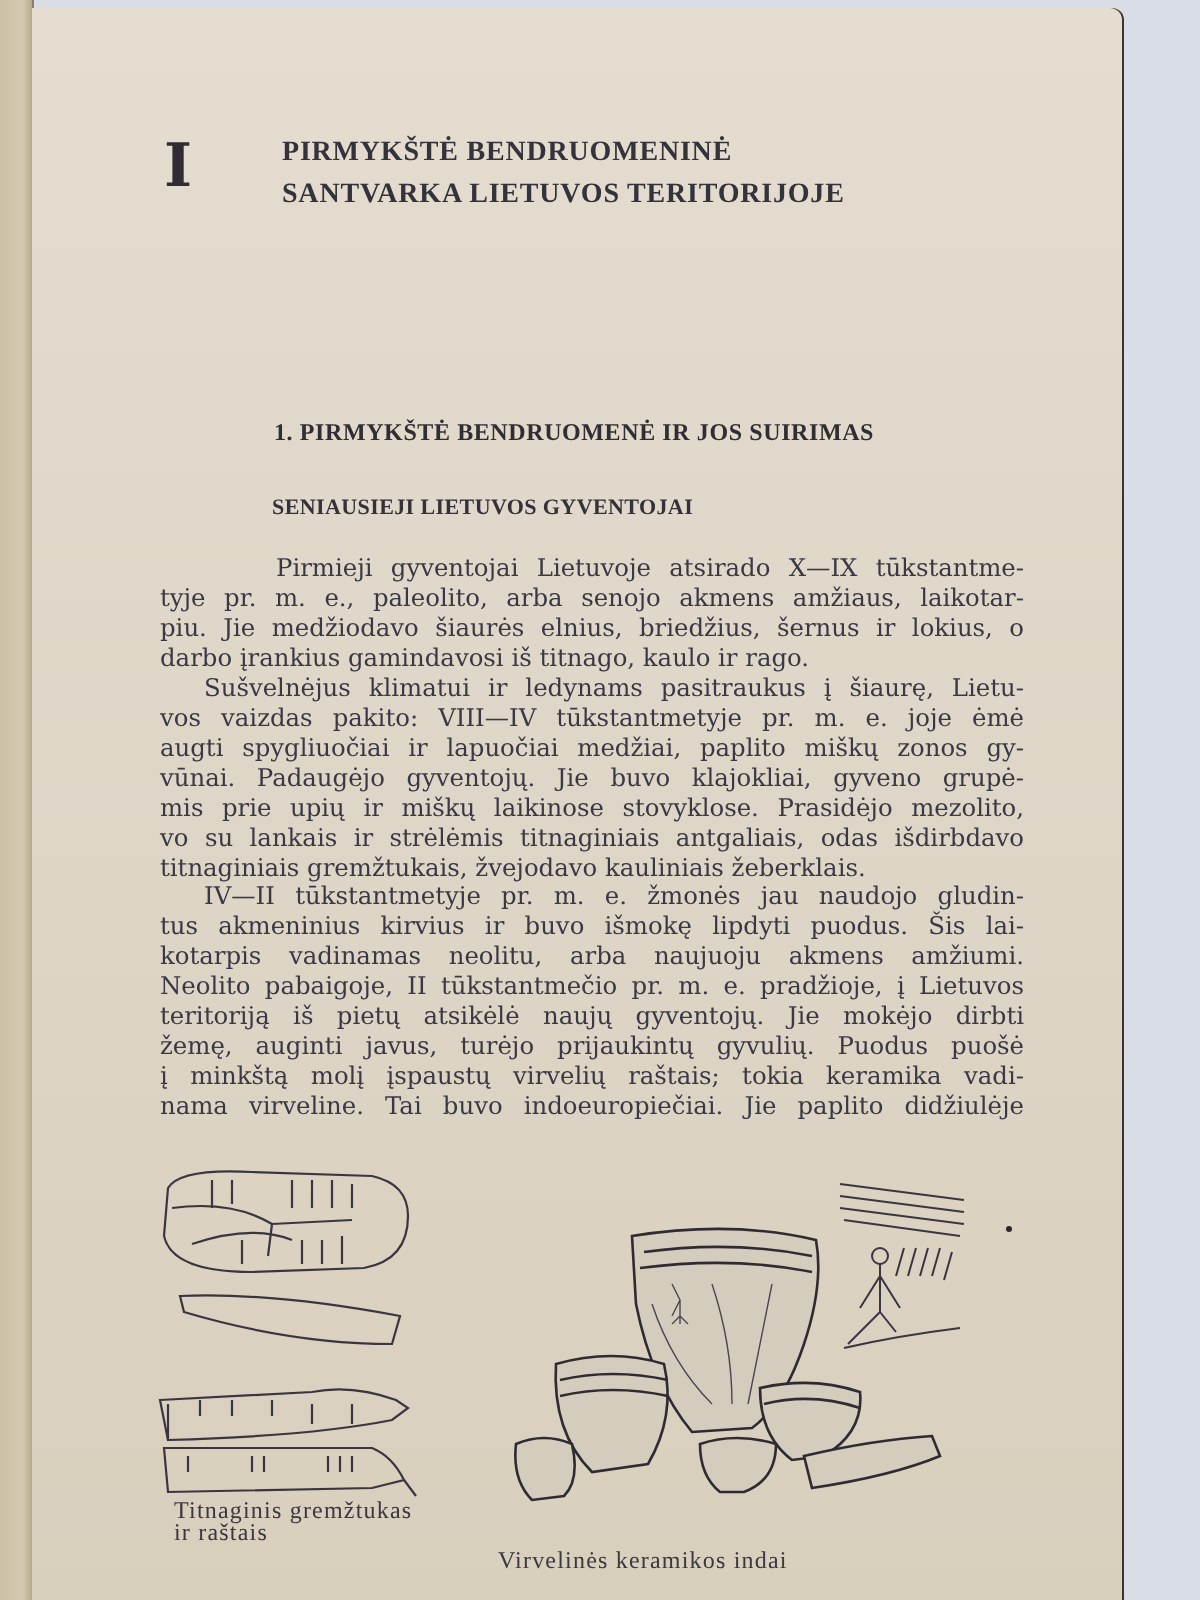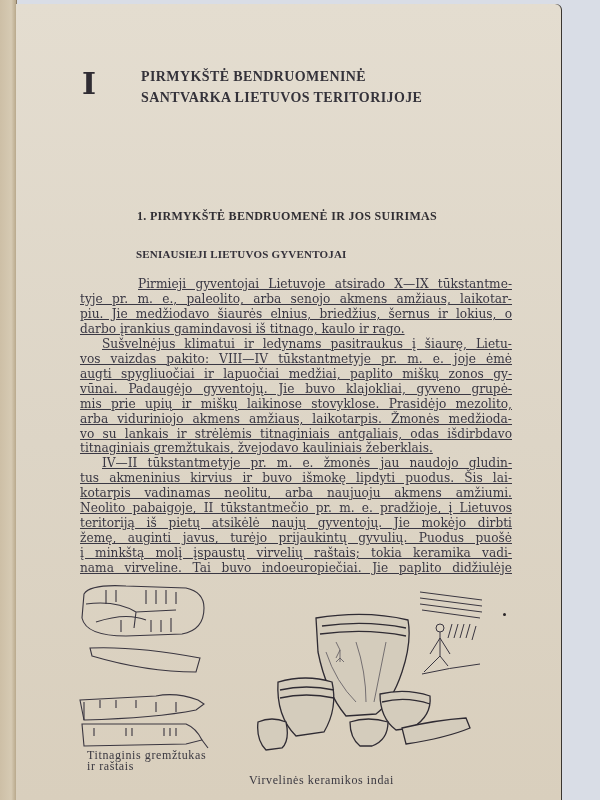--- a/index.html
+++ b/index.html
@@ -38,21 +38,21 @@
   .subsection-title {
     position:absolute; left:120px; top:244px;
     font-family:"Liberation Serif", serif; font-weight:bold;
     font-size:11px; color:#34313a; letter-spacing:0.2px;
   }
   .body-text {
     position:absolute; left:64px; top:273px; width:432px;
     font-family:"DejaVu Serif", serif; font-size:12.2px; line-height:14.95px;
     color:#3a3844; text-align:justify;
   }
-  .body-text p { margin:0; text-indent:58px;text-decoration:underline; }
+  .body-text p { margin:0; text-indent:58px; }
   .body-text p.short-indent { text-indent:22px; }
   .line { display:block; text-align-last:justify; white-space:nowrap; }
   .line.last { text-align-last:left; }
   .fig { position:absolute; }
   .caption {
     position:absolute; font-family:"Liberation Serif", serif;
     font-size:12px; line-height:11px; color:#3a3840; letter-spacing:0.6px;
   }
 </style>
 </head>
@@ -77,21 +77,20 @@
       <span class="line" style="text-indent:0">tyje pr. m. e., paleolito, arba senojo akmens amžiaus, laikotar-</span>
       <span class="line" style="text-indent:0">piu. Jie medžiodavo šiaurės elnius, briedžius, šernus ir lokius, o</span>
       <span class="line last" style="text-indent:0">darbo įrankius gamindavosi iš titnago, kaulo ir rago.</span>
     </p>
     <p class="short-indent">
       <span class="line">Sušvelnėjus klimatui ir ledynams pasitraukus į šiaurę, Lietu-</span>
       <span class="line" style="text-indent:0">vos vaizdas pakito: VIII—IV tūkstantmetyje pr. m. e. joje ėmė</span>
       <span class="line" style="text-indent:0">augti spygliuočiai ir lapuočiai medžiai, paplito miškų zonos gy-</span>
       <span class="line" style="text-indent:0">vūnai. Padaugėjo gyventojų. Jie buvo klajokliai, gyveno grupė-</span>
       <span class="line" style="text-indent:0">mis prie upių ir miškų laikinose stovyklose. Prasidėjo mezolito,</span>
-      <span class="line" style="text-indent:0">arba viduriniojo akmens amžiaus, laikotarpis. Žmonės medžioda-</span>
       <span class="line" style="text-indent:0">vo su lankais ir strėlėmis titnaginiais antgaliais, odas išdirbdavo</span>
       <span class="line last" style="text-indent:0">titnaginiais gremžtukais, žvejodavo kauliniais žeberklais.</span>
     </p>
     <p class="short-indent">
       <span class="line">IV—II tūkstantmetyje pr. m. e. žmonės jau naudojo gludin-</span>
       <span class="line" style="text-indent:0">tus akmeninius kirvius ir buvo išmokę lipdyti puodus. Šis lai-</span>
       <span class="line" style="text-indent:0">kotarpis vadinamas neolitu, arba naujuoju akmens amžiumi.</span>
       <span class="line" style="text-indent:0">Neolito pabaigoje, II tūkstantmečio pr. m. e. pradžioje, į Lietuvos</span>
       <span class="line" style="text-indent:0">teritoriją iš pietų atsikėlė naujų gyventojų. Jie mokėjo dirbti</span>
       <span class="line" style="text-indent:0">žemę, auginti javus, turėjo prijaukintų gyvulių. Puodus puošė</span>

